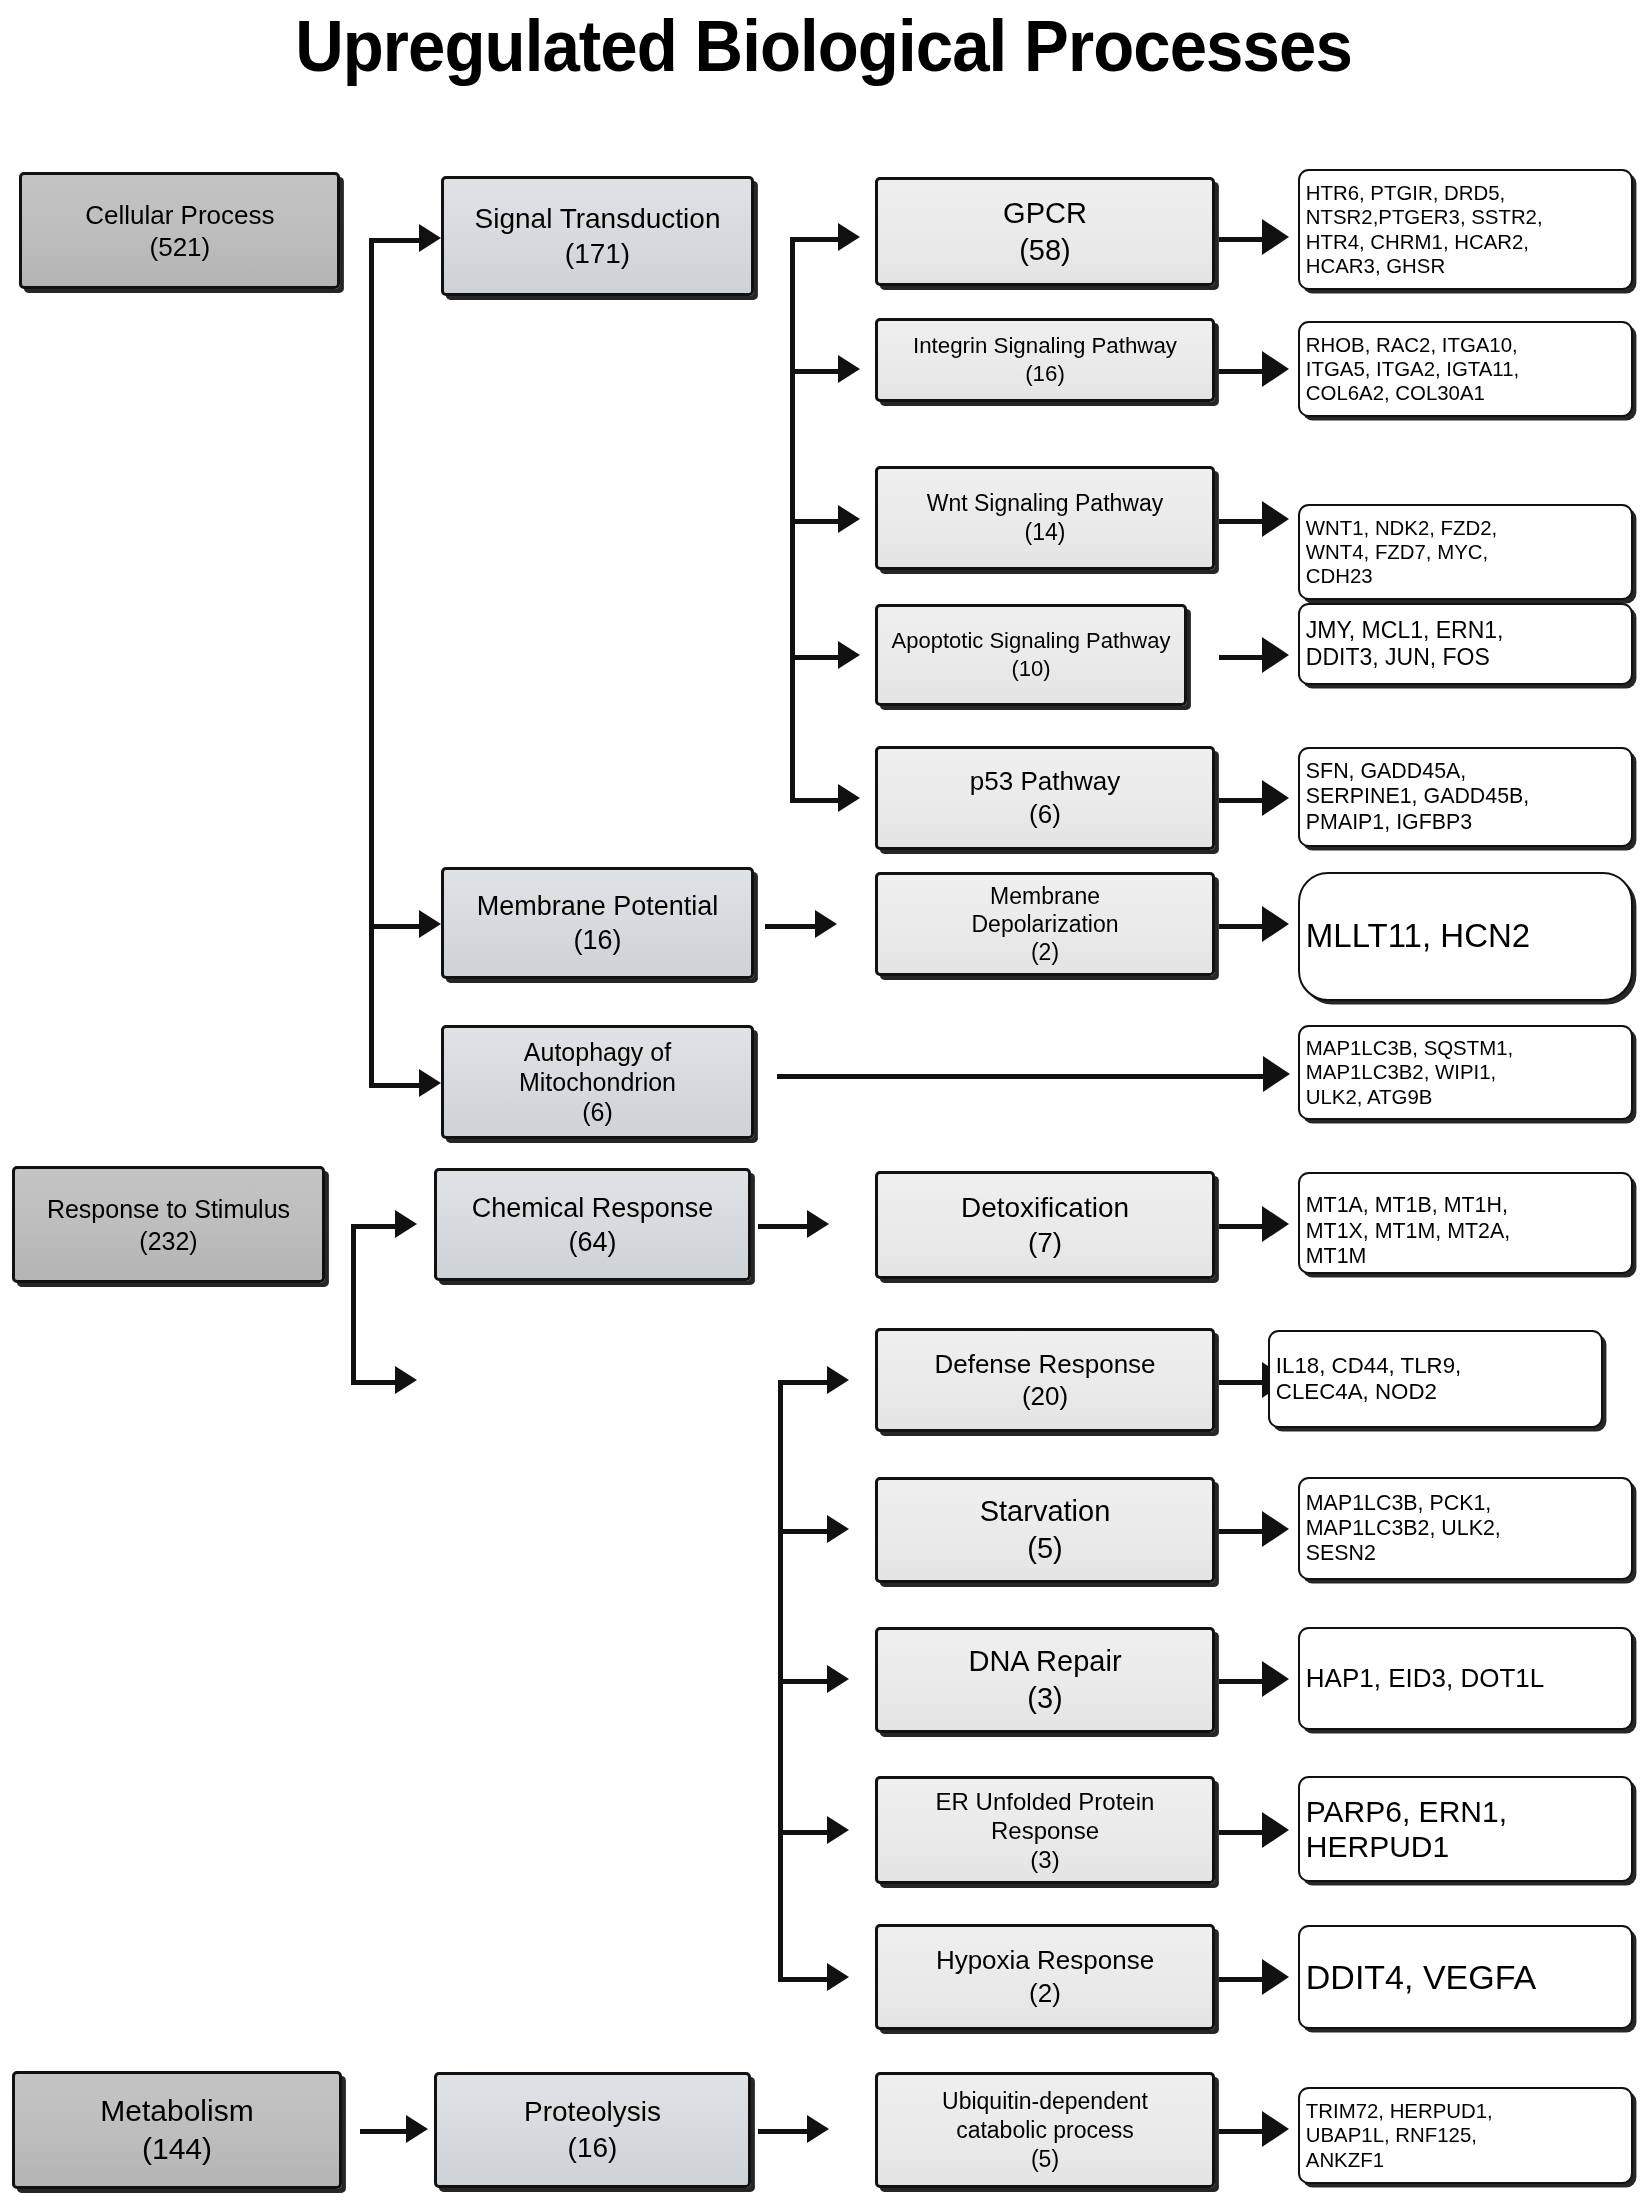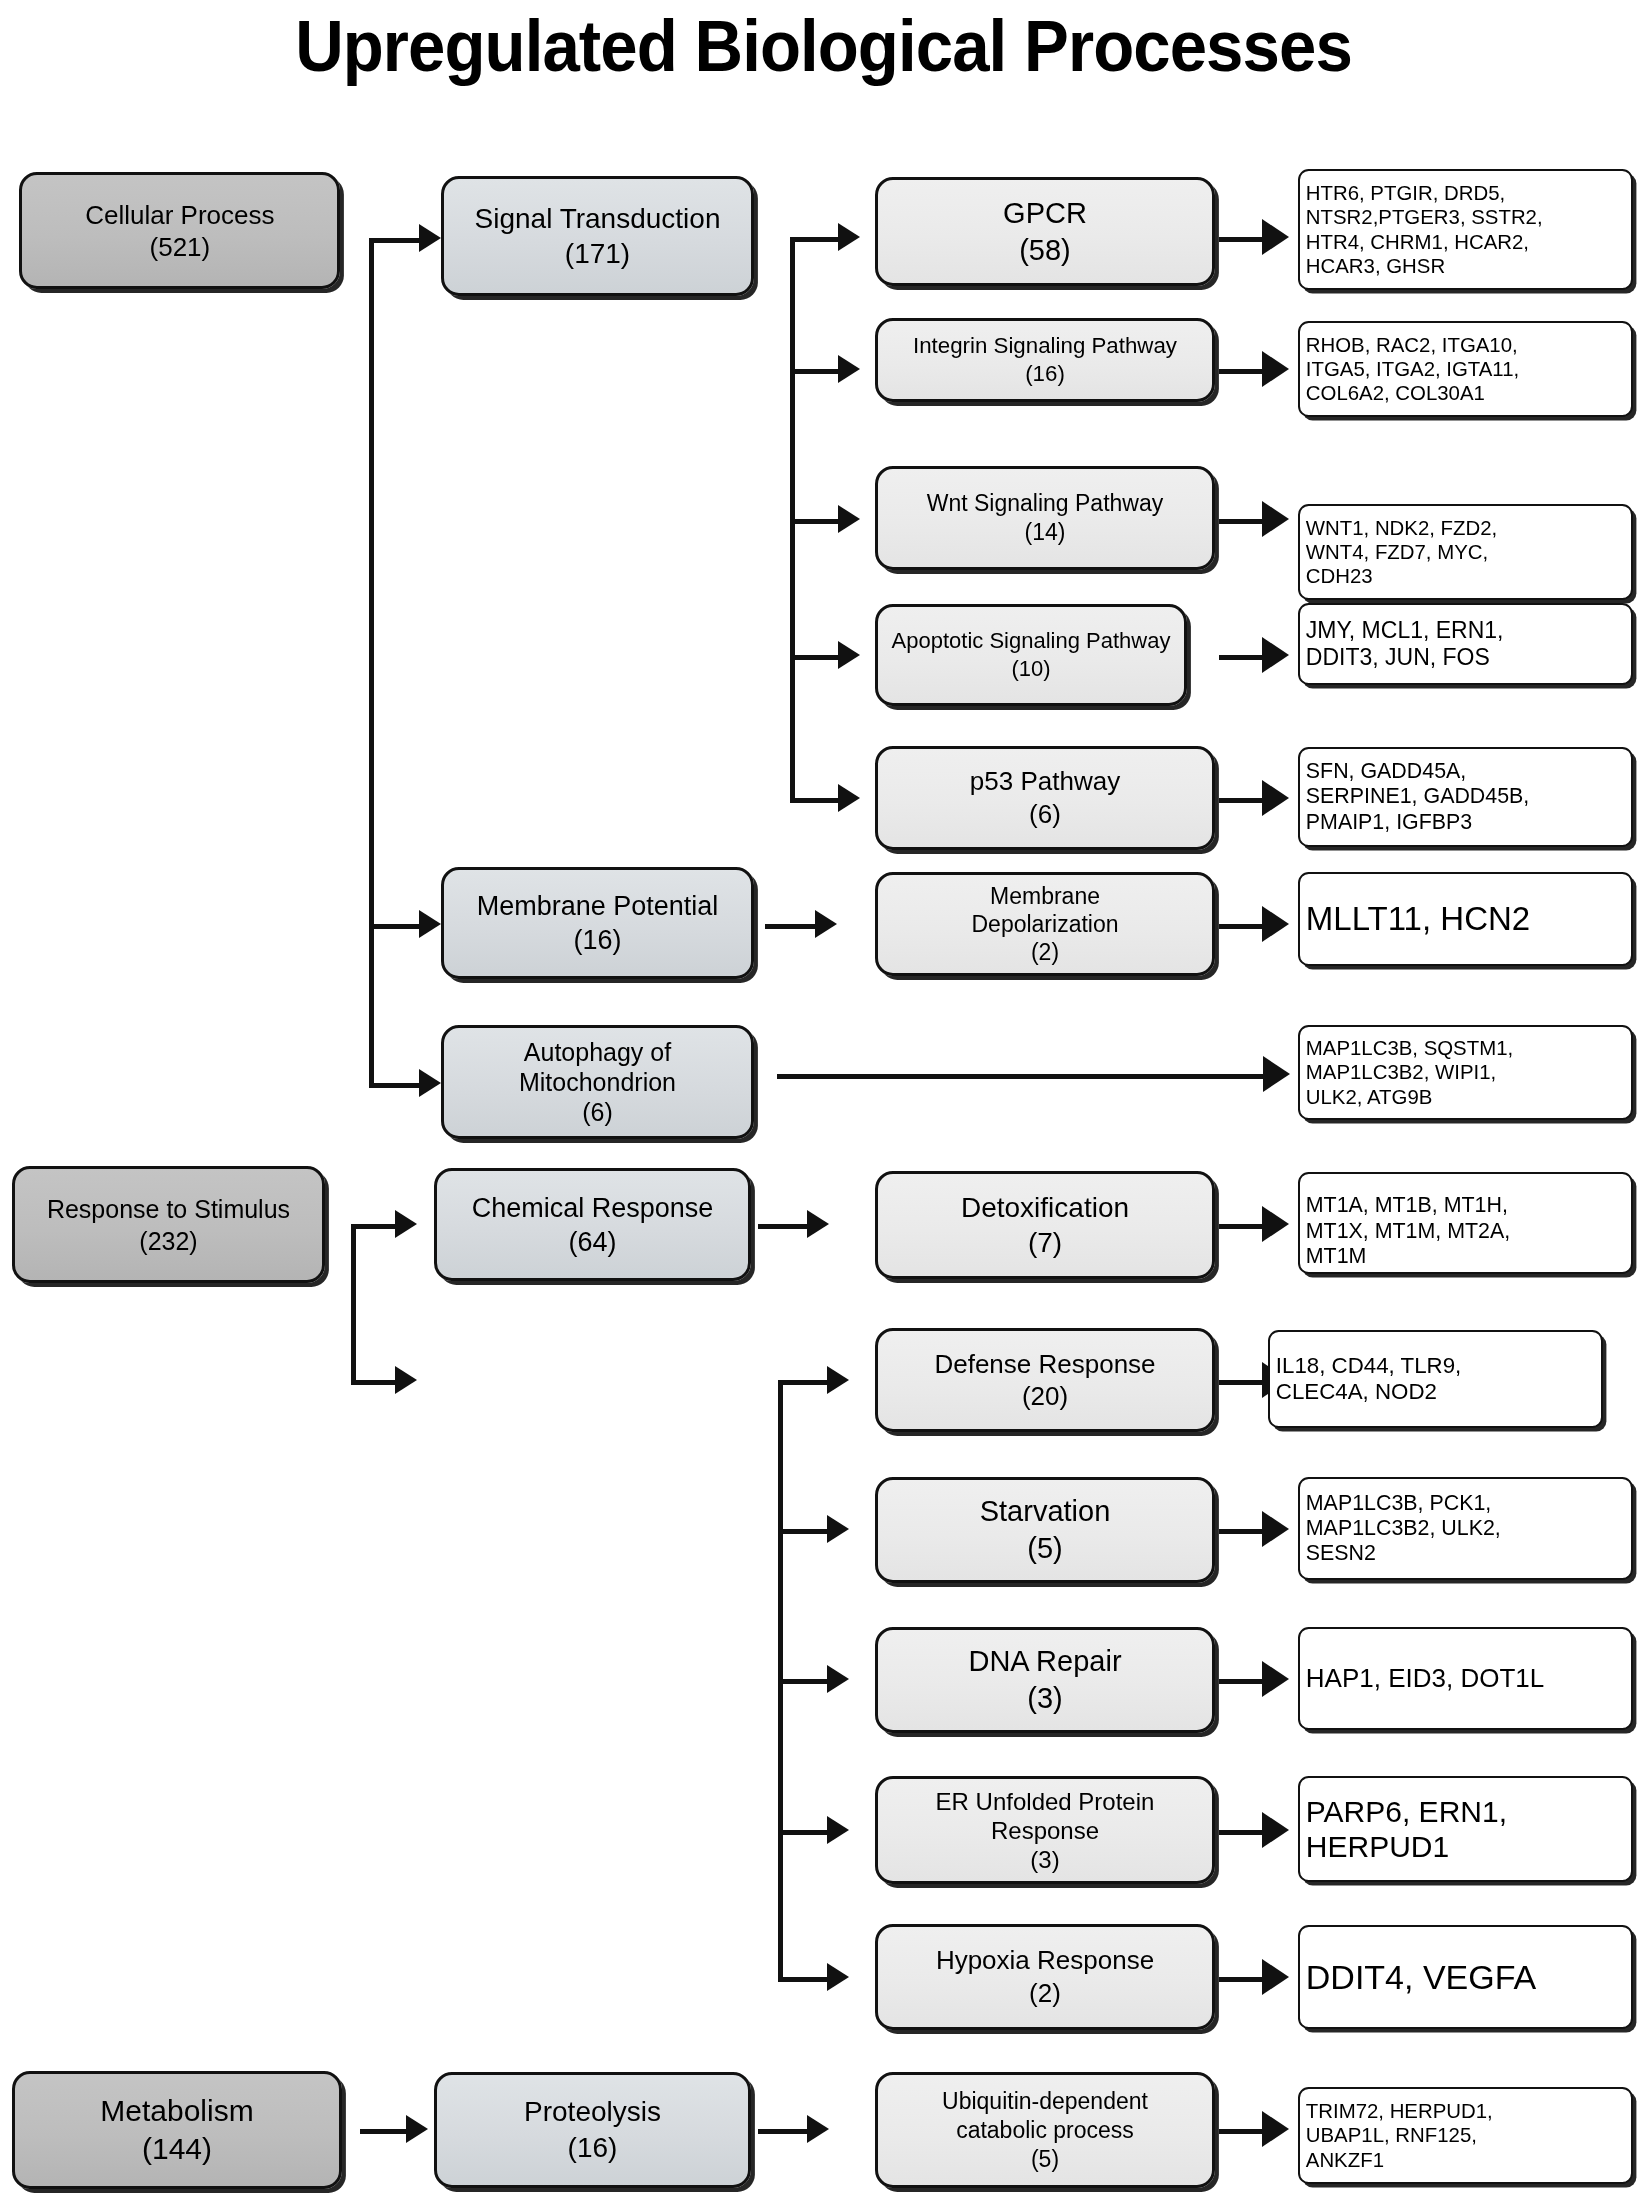--- a/index.html
+++ b/index.html
@@ -29,21 +29,21 @@
     transform:scaleX(0.92);
     transform-origin:50% 50%;
     white-space:nowrap;
   }
 
   
   .node{
     position:absolute;
     box-sizing:border-box;
     border:3.4px solid #111;
-    border-radius:18px;
+    border-radius:5px;
     display:flex;
     flex-direction:column;
     align-items:center;
     justify-content:center;
     text-align:center;
     padding:2.9px 6.8px;
     box-shadow:4.4px 4.4px 0 -0.5px rgba(0,0,0,0.85);
     z-index:5;
   }
   .node .lbl{display:block;white-space:pre-line;}
@@ -302,21 +302,21 @@
     <span class="lbl">JMY, MCL1, ERN1,
 DDIT3, JUN, FOS</span>
   </div>
 
   <div class="node genes" style="left:1298px;top:747px;width:335px;height:100px;font-size:21.4px;">
     <span class="lbl">SFN, GADD45A,
 SERPINE1, GADD45B,
 PMAIP1, IGFBP3</span>
   </div>
 
-  <div class="node genes" style="left:1298px;top:872px;width:335px;height:94px;font-size:33px;justify-content:center;">
+  <div class="node genes" style="left:1298px;top:872px;width:335px;height:129px;font-size:33px;justify-content:center;border-radius:30px;">
     <span class="lbl">MLLT11, HCN2</span>
   </div>
 
   <div class="node genes" style="left:1298px;top:1025px;width:335px;height:95px;font-size:20.4px;">
     <span class="lbl">MAP1LC3B, SQSTM1,
 MAP1LC3B2, WIPI1,
 ULK2, ATG9B</span>
   </div>
 
   <div class="node genes" style="left:1298px;top:1172px;width:335px;height:102px;font-size:21.4px;justify-content:flex-end;">

